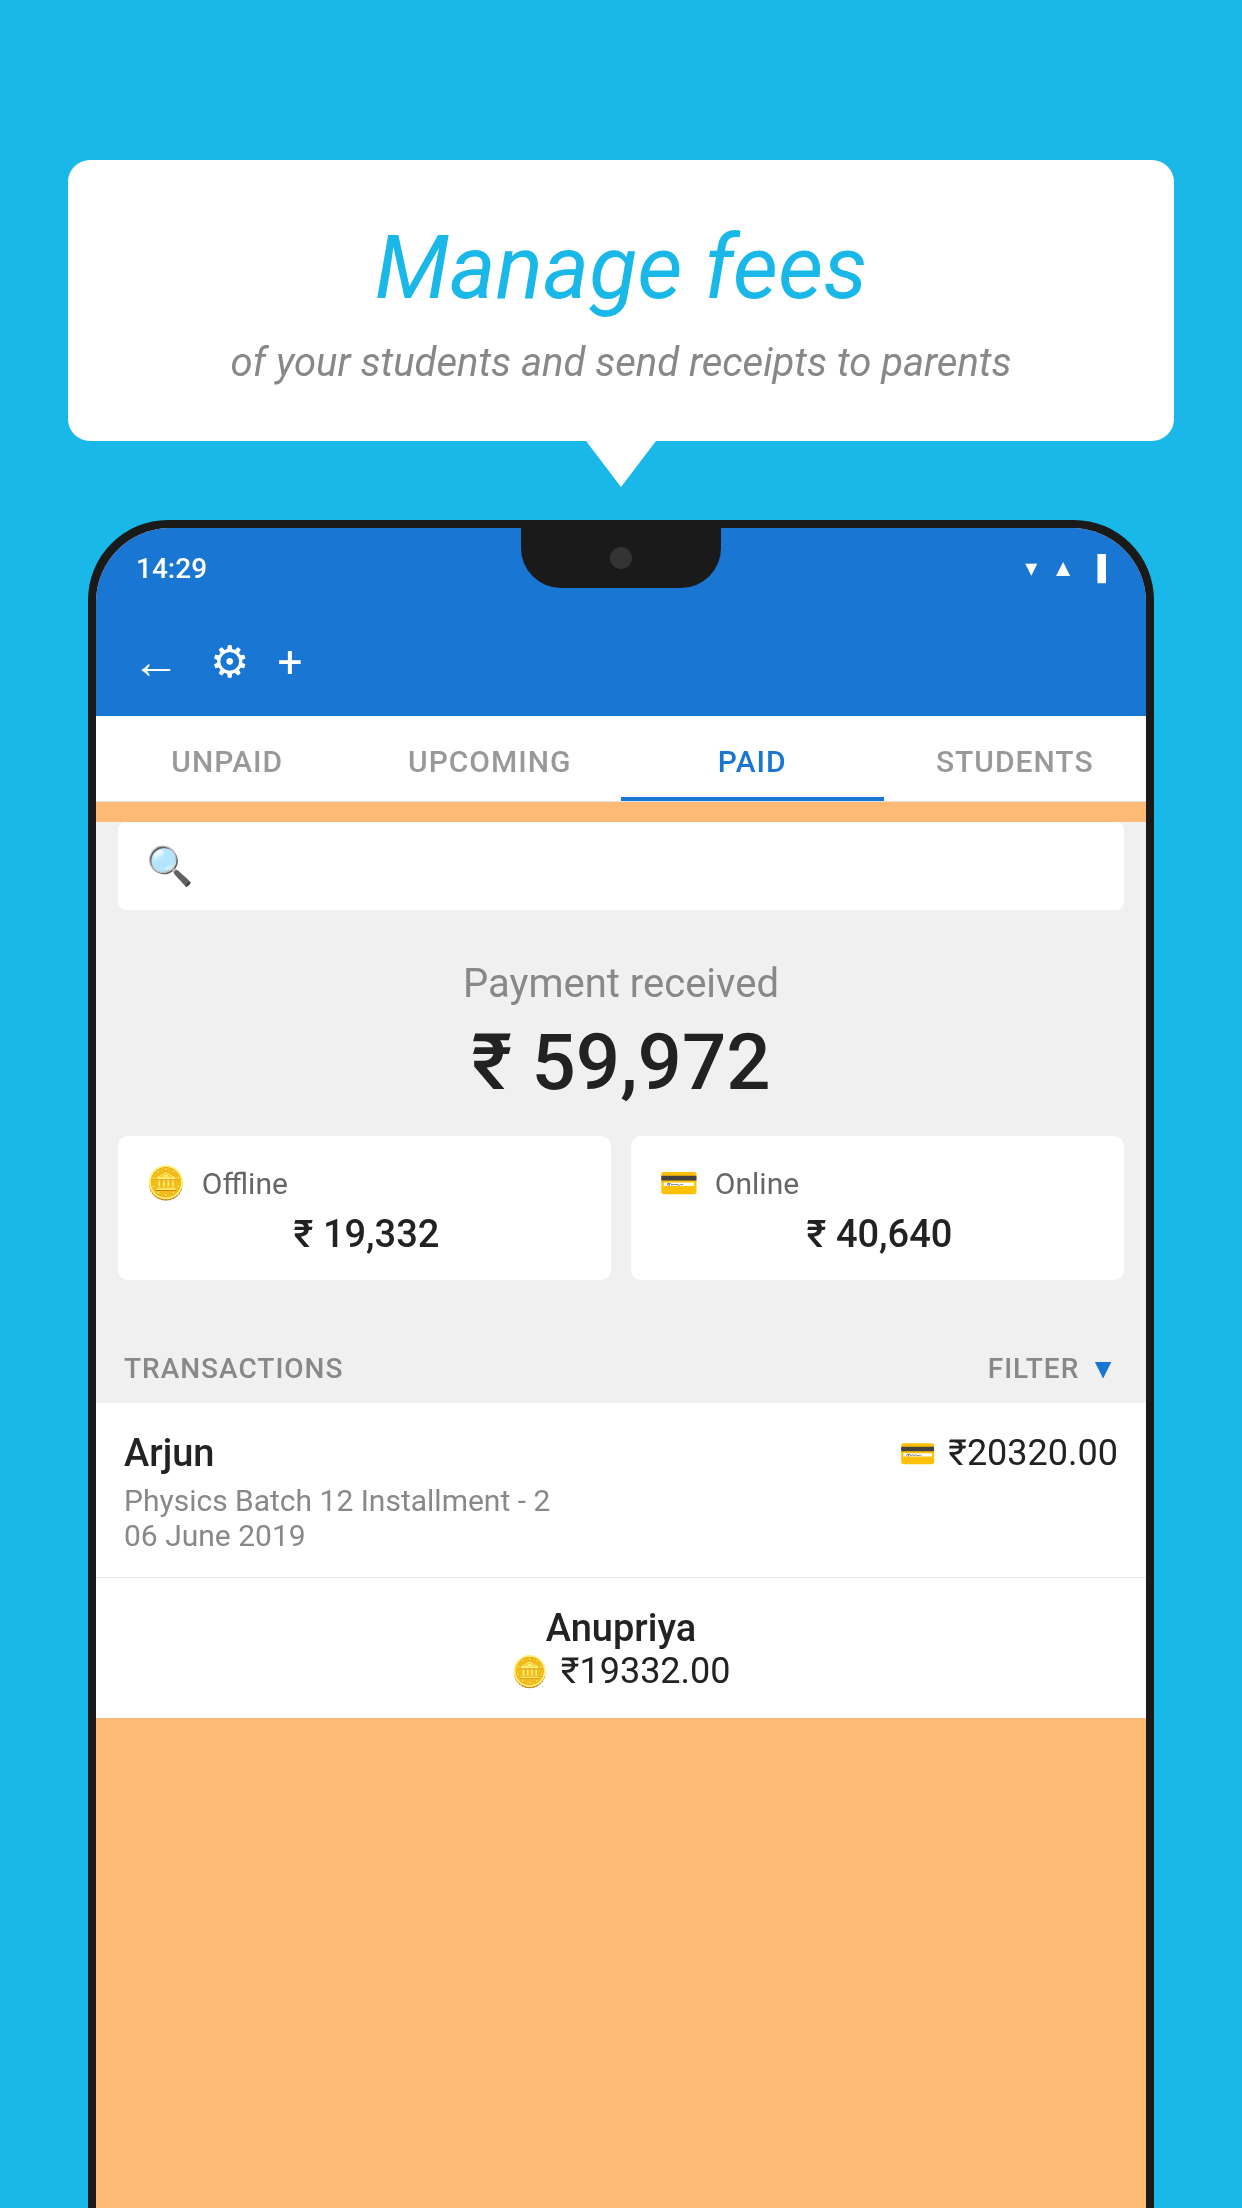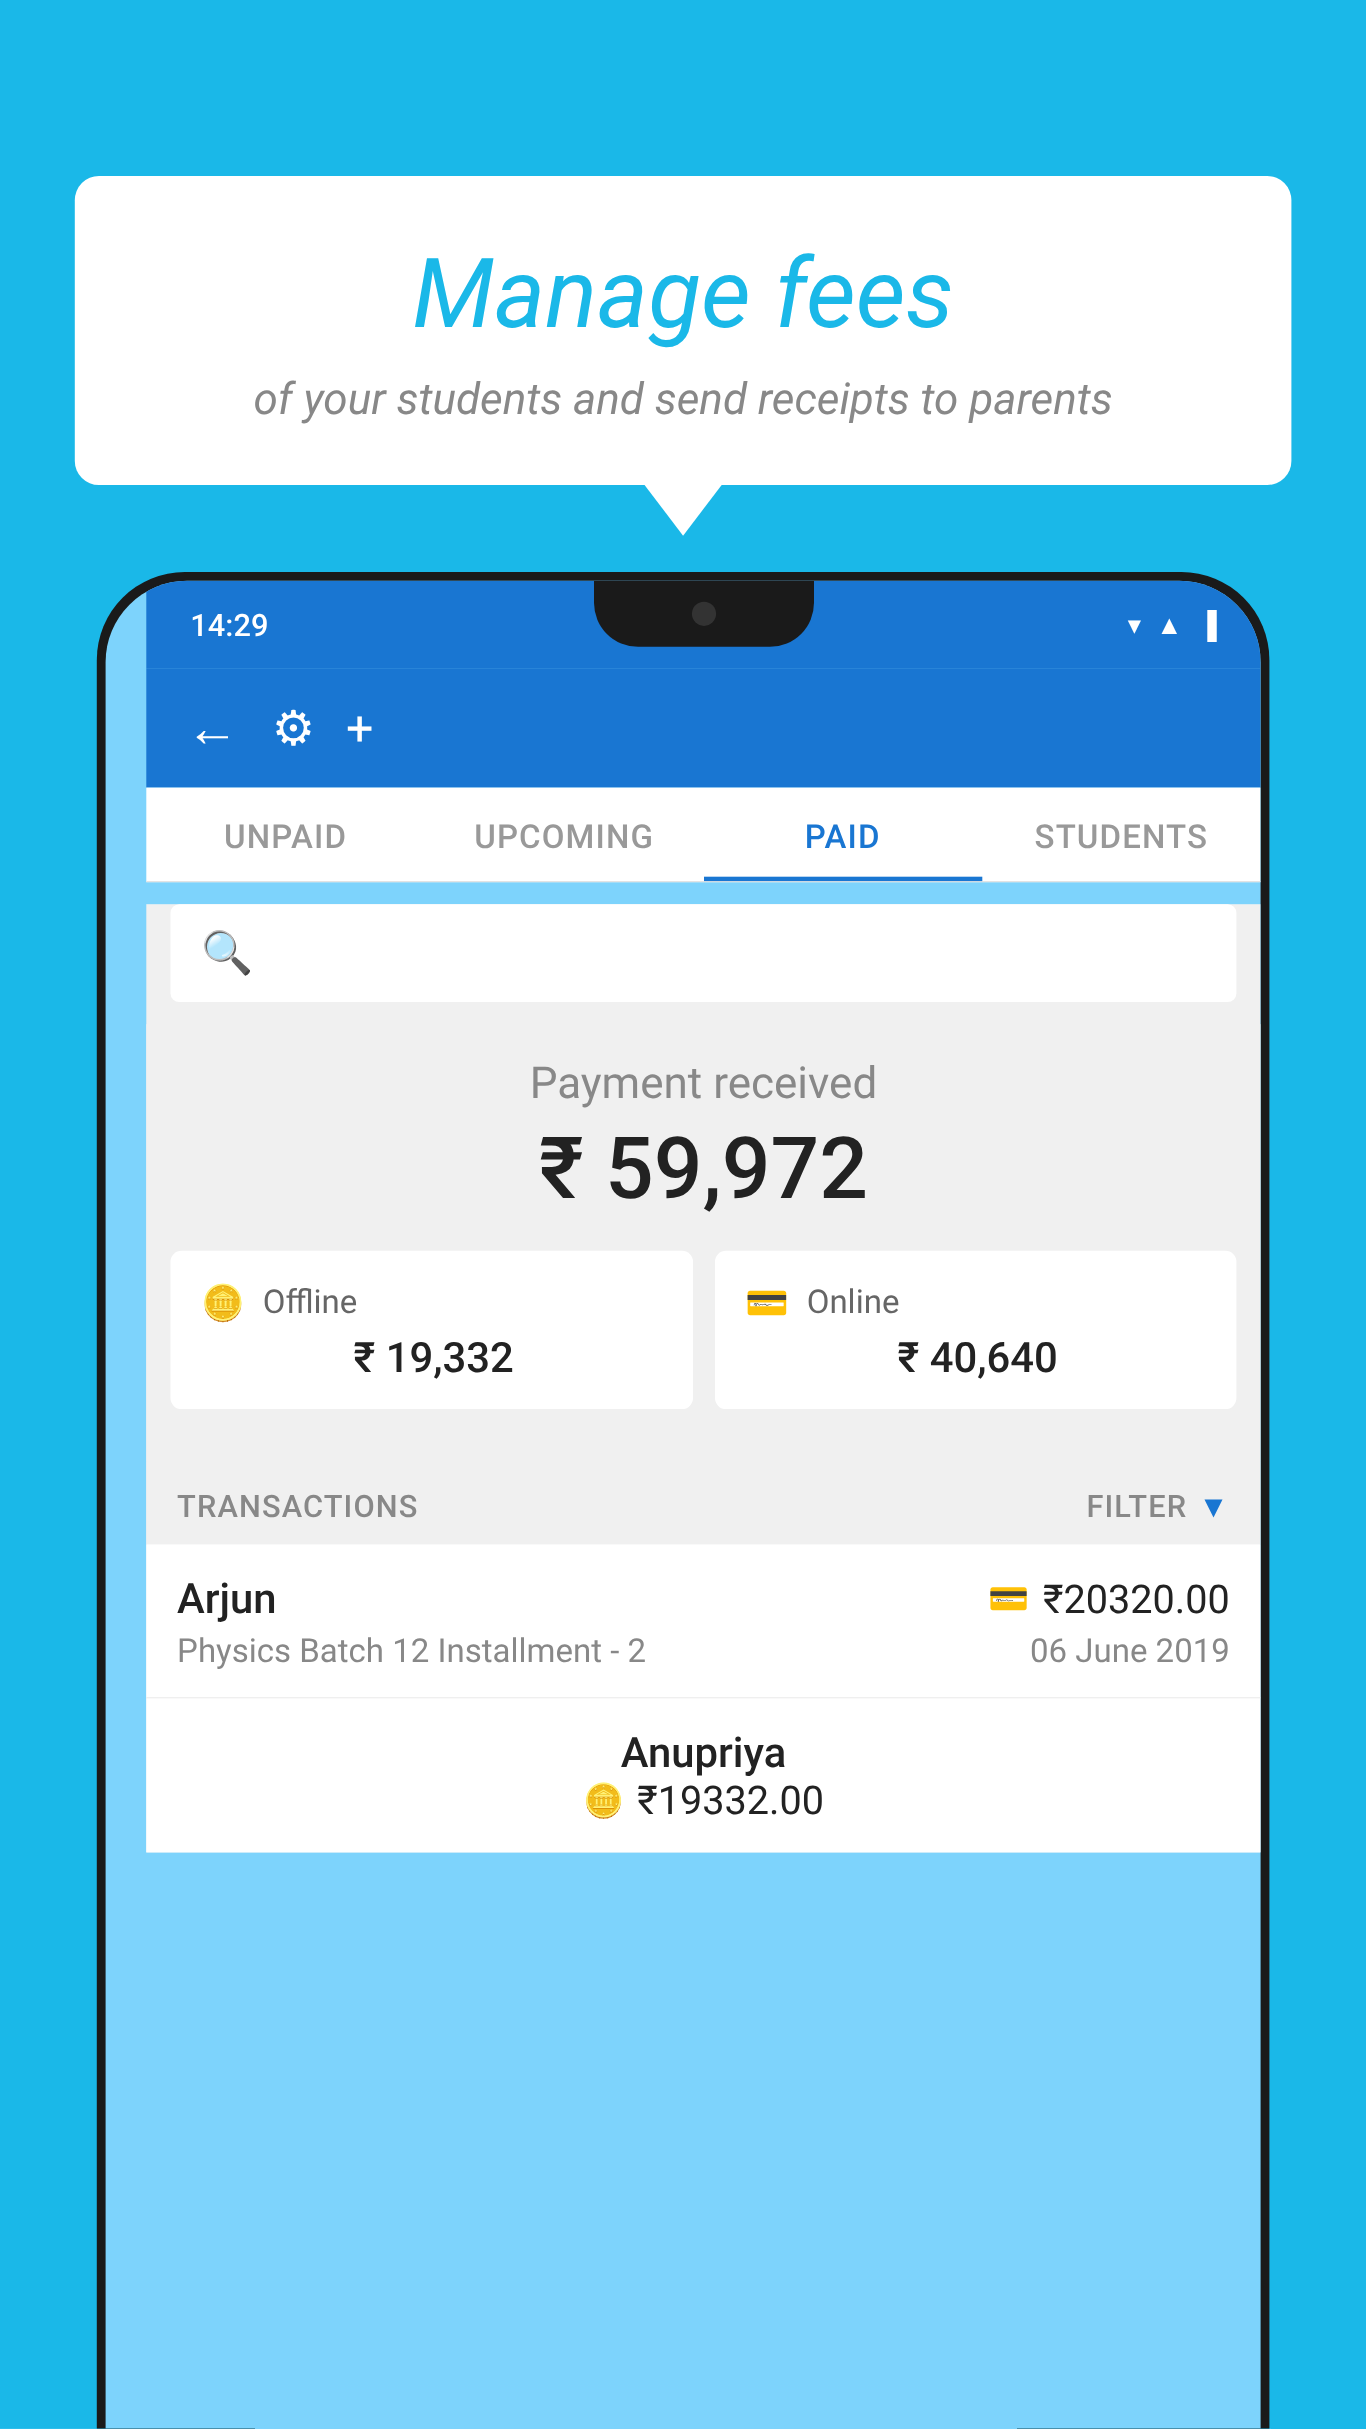--- a/index.html
+++ b/index.html
@@ -63,24 +63,23 @@
       border-radius: 80px 80px 0 0;
       padding: 0;
       overflow: hidden;
     }
     .phone-inner {
       position: absolute;
       top: 8px;
       left: 8px;
       right: 8px;
       bottom: 0;
-      background: #7dd3fc;
+      background: #fdba74;
       border-radius: 74px 74px 0 0;
       overflow: hidden;
-      padding-left: 37px;
     }
 
     
     .notch-area {
       background: #1976d2;
       height: 80px;
       position: relative;
       display: flex;
       align-items: center;
       padding: 0 40px;
@@ -309,20 +308,21 @@
       font-size: 30px;
     }
     .transaction-amount {
       font-size: 36px;
       color: #222;
       font-weight: 400;
     }
     .transaction-row-bottom {
       display: flex;
       justify-content: space-between;
+      flex-direction: column;
     }
     .transaction-course {
       font-size: 30px;
       color: #888;
     }
     .transaction-date {
       font-size: 30px;
       color: #888;
     }
 

